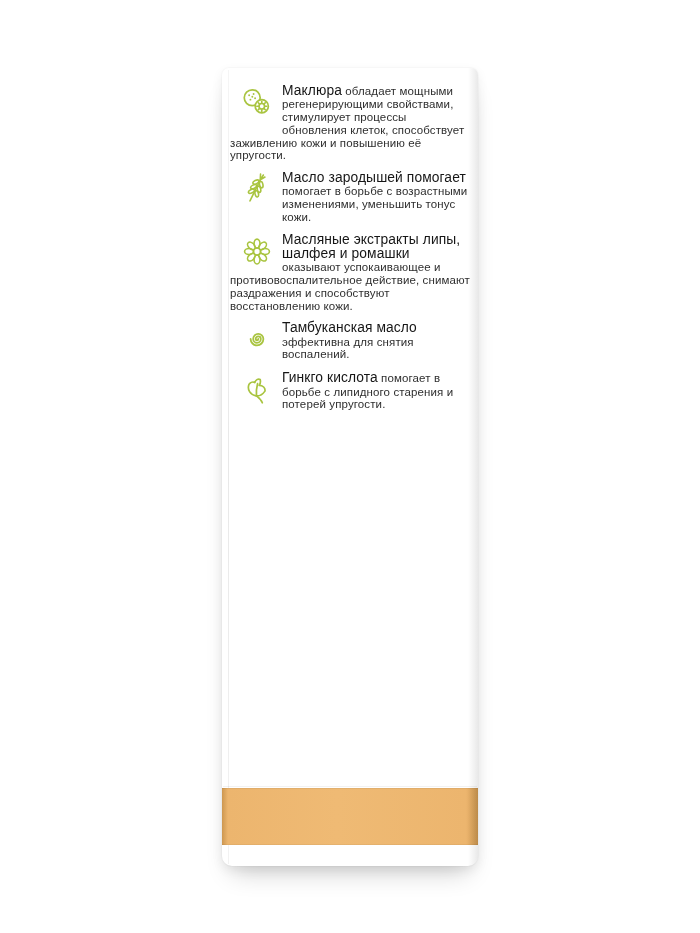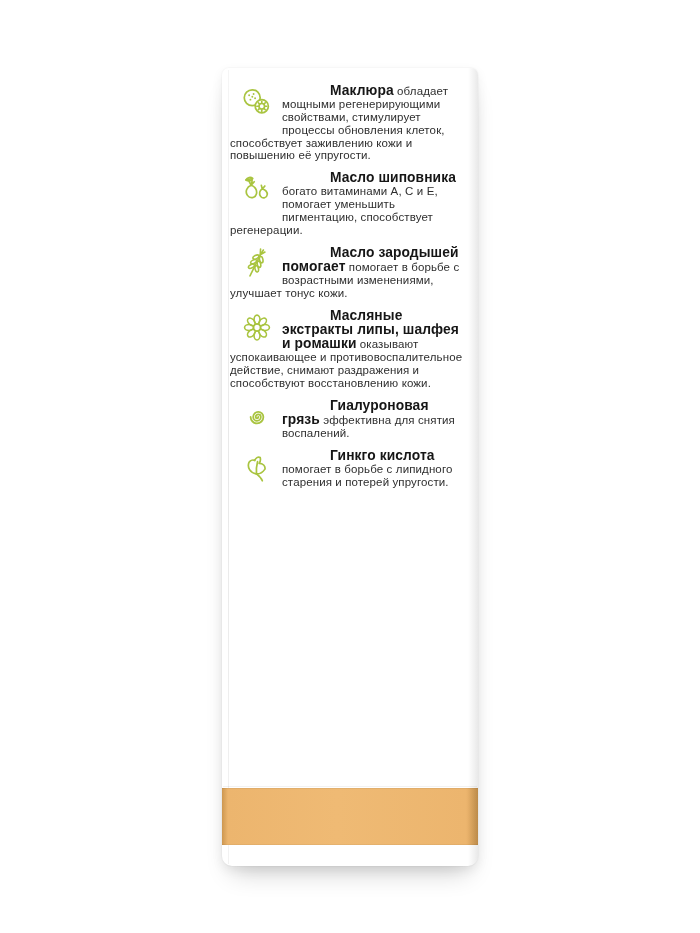--- a/index.html
+++ b/index.html
@@ -43,22 +43,22 @@
   }
   .section{margin-bottom:9px;}
   .section::after{content:"";display:block;clear:both;}
   .icon{
     float:left;width:34px;height:40px;margin:1px 8px 0 10px;
     color:var(--green);
   }
   .icon.tall{height:53px;}
   .icon svg{width:34px;height:34px;display:block;}
   .title{
-    font-weight:bold;font-size:13.8px;line-height:14.2px;
-    color:var(--heading);letter-spacing:0.1px;margin-left:48px;
+    font-weight:normal;font-size:13.8px;line-height:14.2px;
+    color:var(--heading);letter-spacing:0.1px;
   }
   .crease{
     position:absolute;left:1px;right:1px;bottom:79px;height:1px;
     background:rgba(0,0,0,0.05);
   }
   .band{
     position:absolute;left:0;right:0;bottom:21px;height:57px;
     background:linear-gradient(to right,
       var(--gold-edge) 0,
       var(--gold) 6px,
@@ -180,51 +180,44 @@
   <div class="content">
   <div class="section">
     <span class="icon">
       <svg>
             <use href="#maclura-fruits-icon"></use>
           </svg>
     </span><b class="title">Маклюра</b> <span> обладает мощными регенерирующими свойствами, стимулирует процессы обновления клеток, способствует заживлению кожи и повышению её упругости.</span>
   </div>
 
 
-  <div class="section">
-    <span class="icon">
-      <svg>
-            <use href="#rosehip-icon"></use>
-          </svg>
-    </span><b class="title">Масло шиповника</b> <span> богато витаминами А, С и Е, помогает уменьшить пигментацию, способствует регенерации.</span>
-  </div>
 
 
   <div class="section">
     <span class="icon">
       <svg>
             <use href="#wheat-icon"></use>
           </svg>
-    </span><b class="title">Масло зародышей помогает</b> <span> помогает в борьбе с возрастными изменениями, улучшает тонус кожи.</span>
+    </span><b class="title">Масло зародышей помогает</b> <span> помогает в борьбе с возрастными изменениями, уменьшить тонус кожи.</span>
   </div>
 
   <div class="section">
     <span class="icon">
       <svg>
             <use href="#chamomile-icon"></use>
           </svg>
     </span><b class="title">Масляные экстракты липы, шалфея и ромашки</b> <span> оказывают успокаивающее и противовоспали­тельное действие, снимают раздражения и способствуют восстановлению кожи.</span>
   </div>
 
   <div class="section">
     <span class="icon">
       <svg>
             <use href="#mud-spiral-icon"></use>
           </svg>
-    </span><b class="title">Гиалуроновая грязь</b> <span> эффективна для снятия воспалений.</span>
+    </span><b class="title">Тамбуканская масло</b> <span> эффективна для снятия воспалений.</span>
   </div>
 
   <div class="section">
     <span class="icon">
       <svg>
             <use href="#ginkgo-leaf-icon"></use>
           </svg>
     </span><b class="title">Гинкго кислота</b> <span> помогает в борьбе с липидного старения и потерей упругости.</span>
   </div>
 

